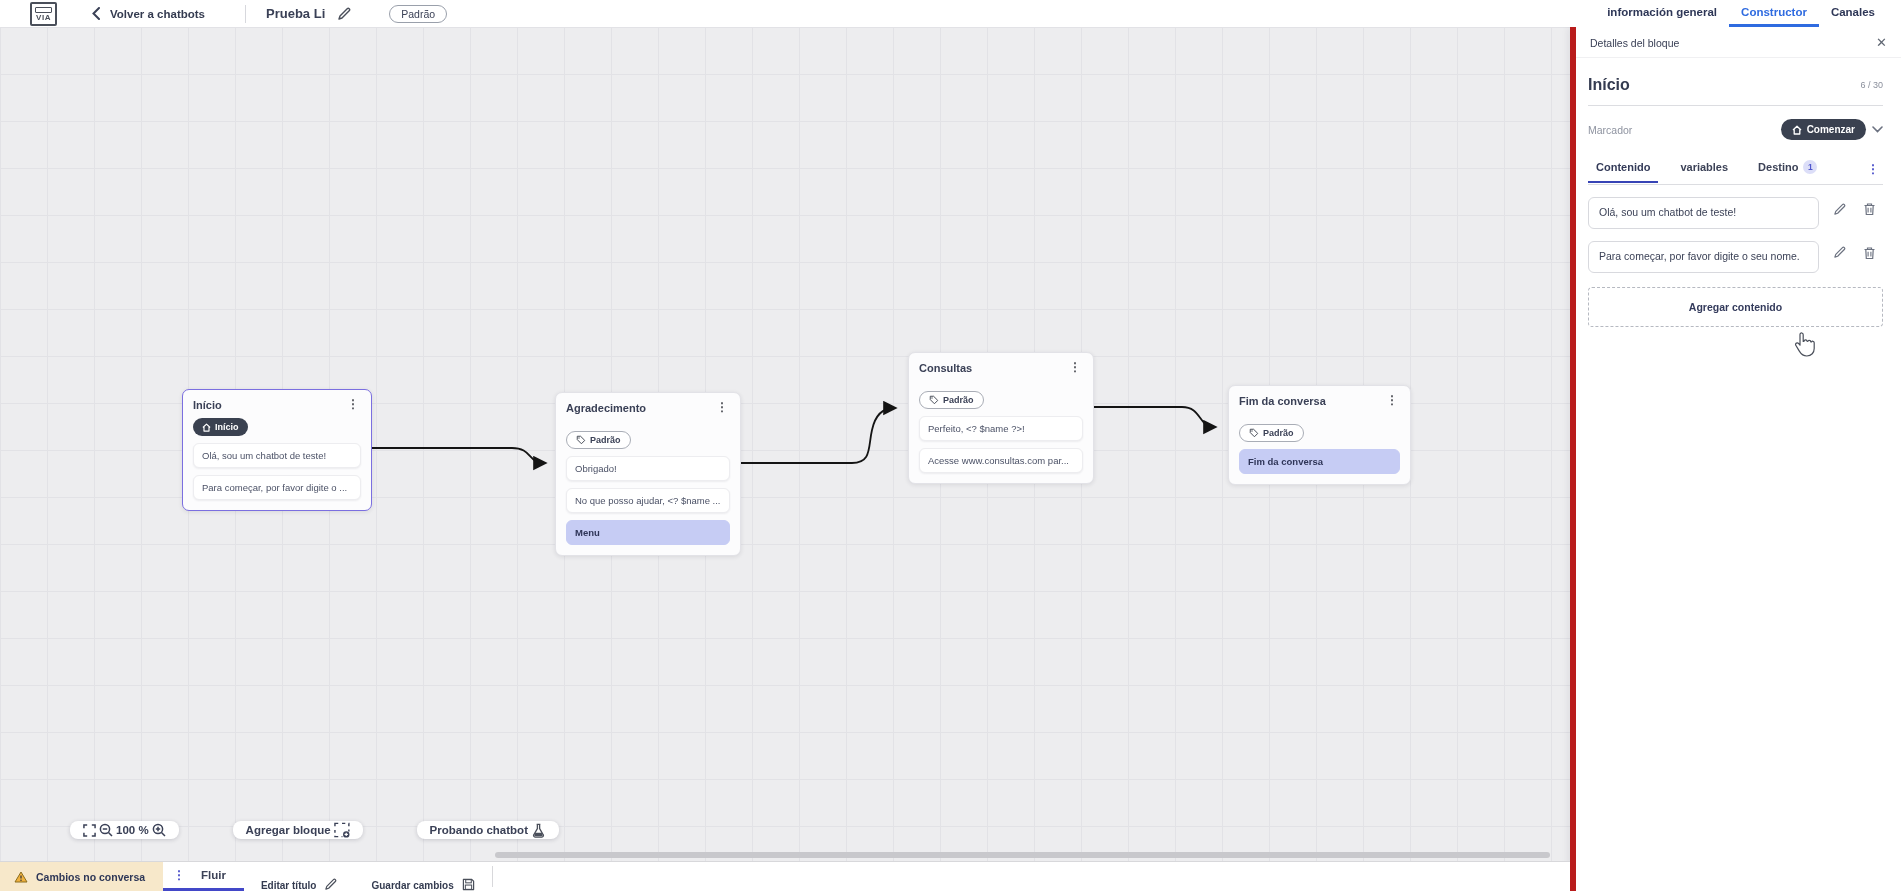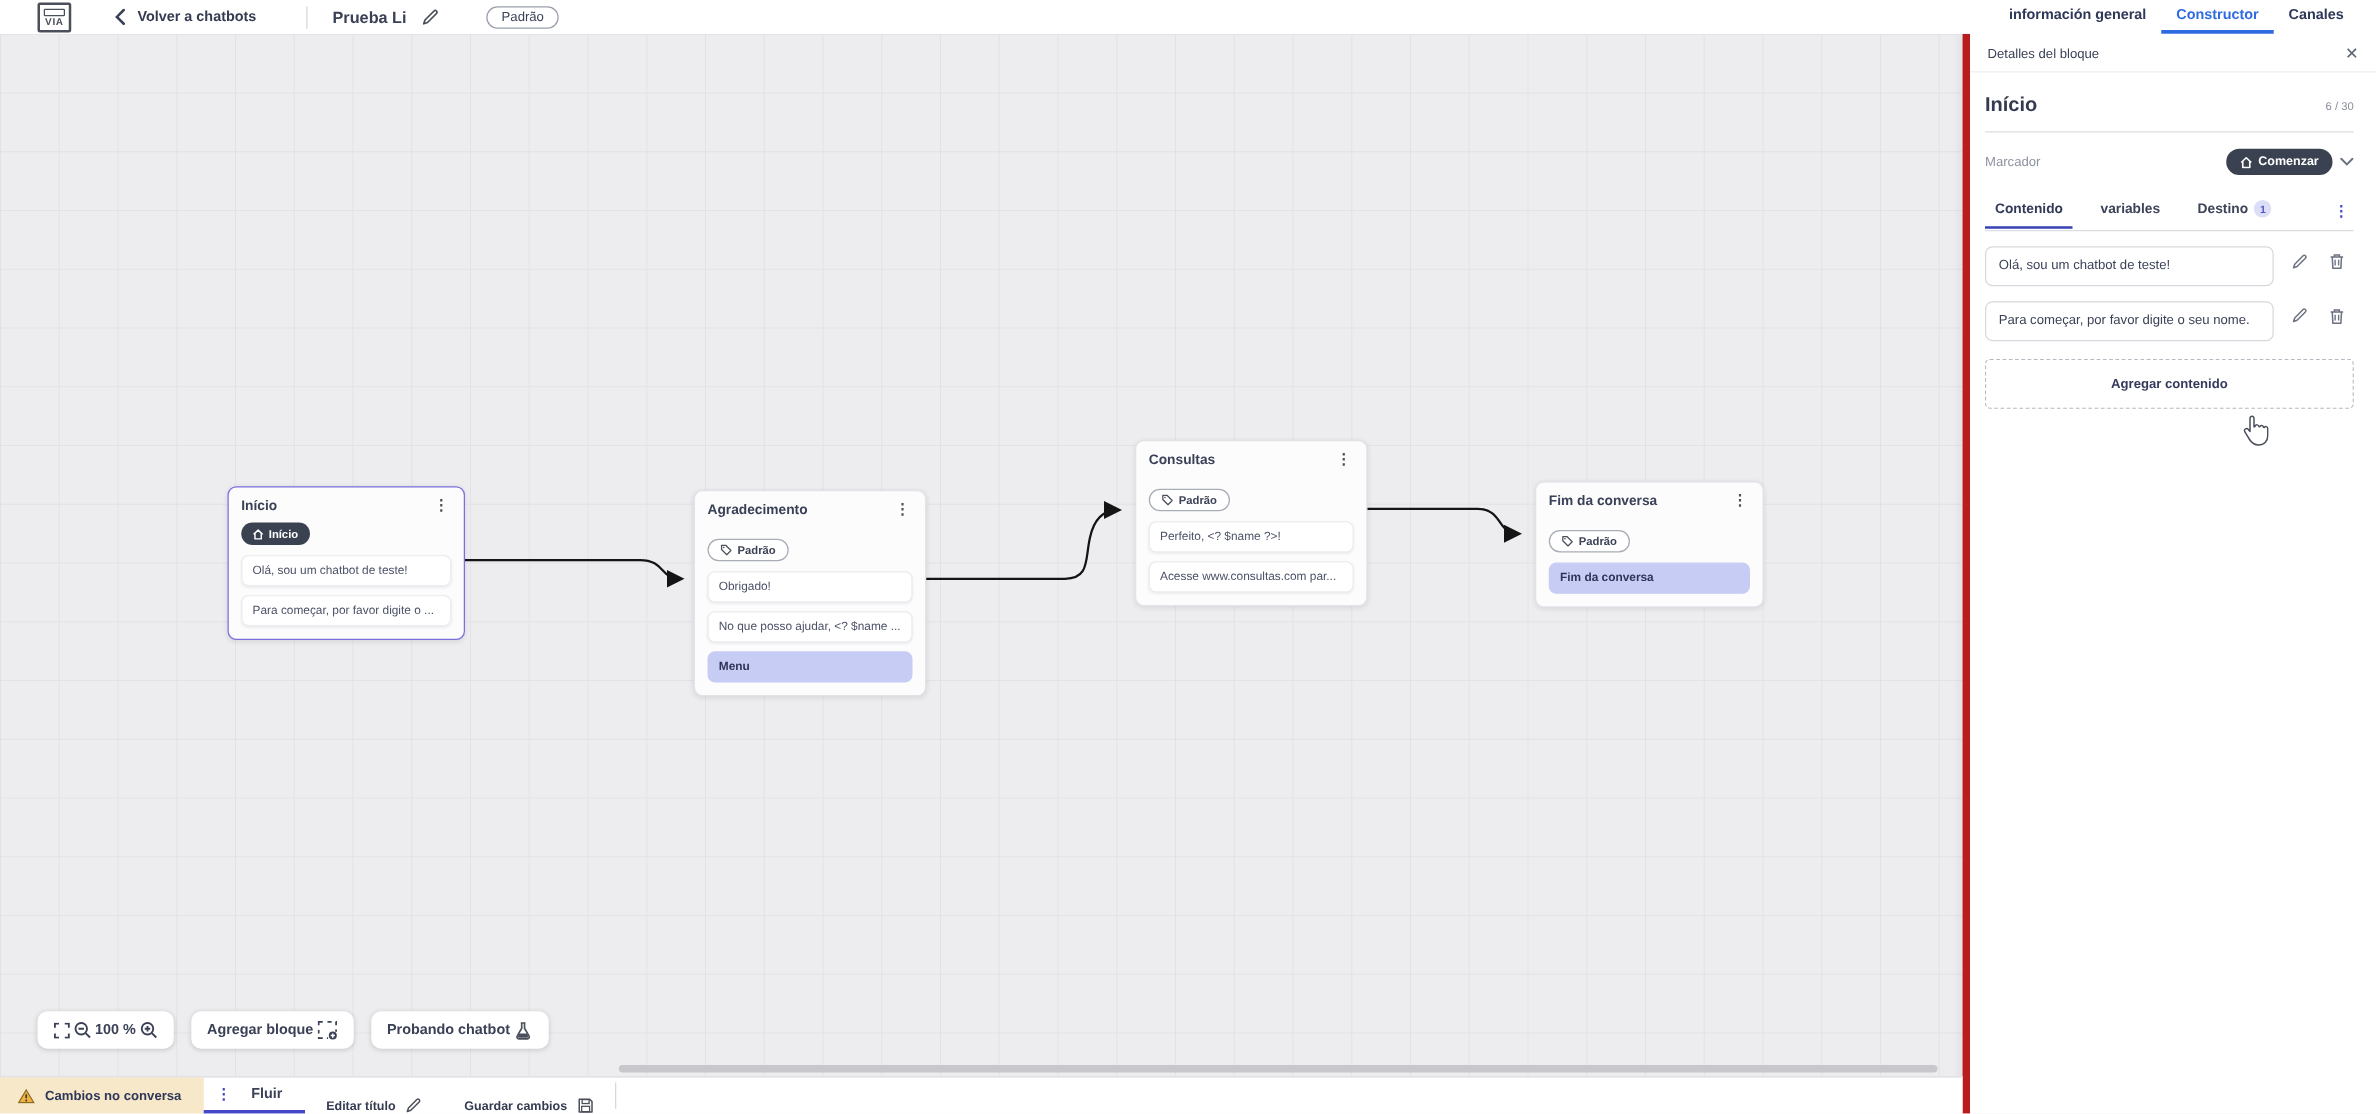--- a/index.html
+++ b/index.html
@@ -37,21 +37,21 @@
   .node-head { display:flex; align-items:flex-start; justify-content:space-between; }
   .node-title { font-size:11px; font-weight:bold; color:#3a4056; }
   .kebab { color:#4d4f56; font-size:12px; font-weight:bold; line-height:10px; letter-spacing:0; cursor:pointer; padding:0 2px; }
   .badge-dark { display:inline-flex; align-items:center; gap:4px; background:#3a4150; color:#fff; border-radius:12px; font-size:9px; font-weight:bold; padding:4px 9px; margin-top:7px; }
   .badge-outline { display:inline-flex; align-items:center; gap:4px; background:#fff; border:1px solid #a9adb6; color:#3c4257; border-radius:12px; font-size:9px; font-weight:bold; padding:3px 9px; margin-top:17px; }
   .node-item { background:#fff; border:1px solid #ededf0; box-shadow:0 1px 2px rgba(30,30,50,.07); border-radius:6px; padding:6px 8px; font-size:9.5px; color:#4b5166; margin-top:7px; white-space:nowrap; overflow:hidden; cursor:pointer; }
   .node-item.highlight { background:#c6ccf4; border-color:#c6ccf4; color:#2f3558; font-weight:bold; box-shadow:none; }
 
   
   .cv-toolbar { position:absolute; left:30px; bottom:22px; display:flex; gap:14px; }
-  .cv-btn { background:#fff; border-radius:8px; box-shadow:0 1px 4px rgba(30,30,50,.18); display:flex; align-items:center; gap:3px; padding:0 13px; height:30px; font-size:11.5px; font-weight:bold; color:#3a4056; cursor:pointer; }
+  .cv-btn { background:#fff; border-radius:8px; box-shadow:0 1px 4px rgba(30,30,50,.18); display:flex; align-items:center; gap:3px; padding:0 13px; height:18px; font-size:11.5px; font-weight:bold; color:#3a4056; cursor:pointer;margin-left:40px; }
   .cv-btn .ic { display:flex; align-items:center; cursor:pointer; }
   .hscroll { position:absolute; left:495px; bottom:3px; width:1055px; height:6px; border-radius:3px; background:#c8c8cc; cursor:pointer; }
 
   
   .panel { position:absolute; top:27px; right:0; width:331px; height:864px; background:#fff; border-left:6px solid #b91c1c; box-shadow:-2px 0 7px rgba(30,30,50,.07); z-index:20; }
   .panel-head { display:flex; align-items:center; justify-content:space-between; padding:9px 14px 8px; border-bottom:1px solid #f0f0f2; }
   .panel-head-title { font-size:10.5px; color:#3a4056; }
   .panel-close { color:#5f6672; font-size:13px; cursor:pointer; line-height:1; }
   .panel-body { padding:12px 18px 0 12px; }
   .ptitle-row { display:flex; align-items:center; justify-content:space-between; margin-top:6px; }

